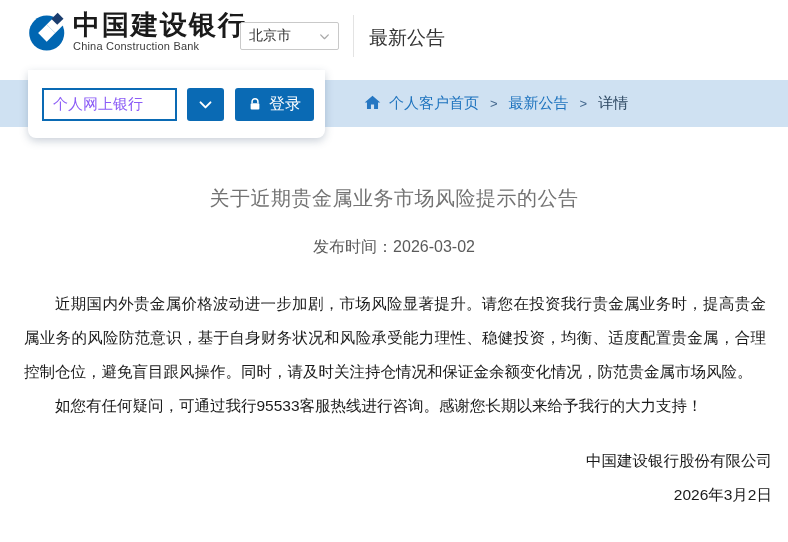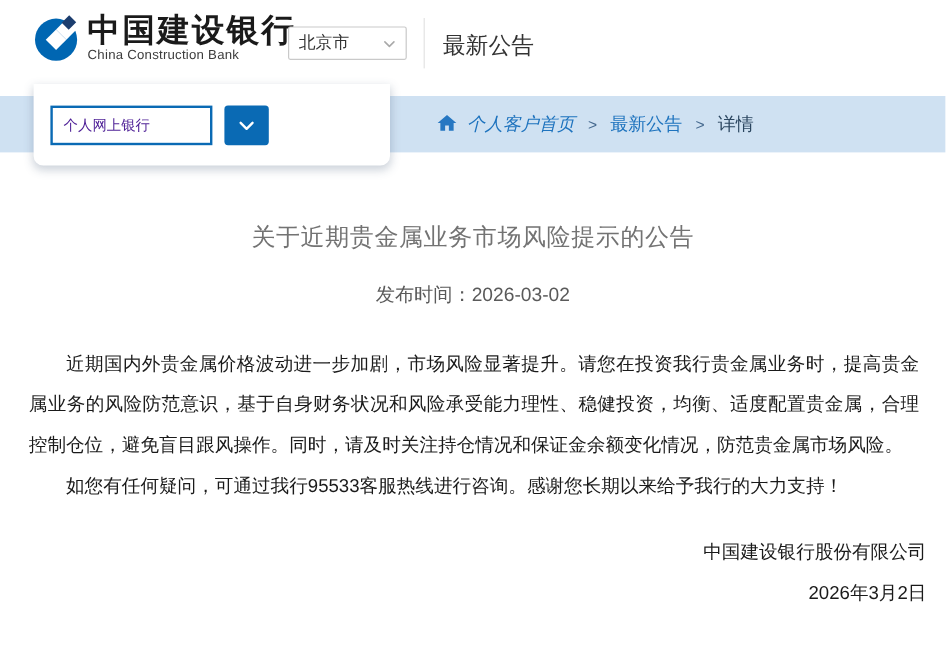--- a/index.html
+++ b/index.html
@@ -17,33 +17,33 @@
                    border:1px solid #c9c9c9; border-radius:2px; background:#fff;
                    display:flex; align-items:center; justify-content:space-between;
                    padding:0 7px 0 8px; cursor:pointer; }
   .region-select .val { font-size:14px; color:#333; }
   .header-divider { position:absolute; left:353px; top:15px; width:1px; height:42px; background:#e3e3e3; }
   .header-page-title { position:absolute; left:369px; top:25px; font-size:19px; color:#333; }
 
   
   .top-bar { position:relative; height:47px; background:#cfe1f2; display:flex; align-items:center; }
   .breadcrumb { display:flex; align-items:center; margin-left:363px; font-size:15px; gap:11px; }
-  .crumb-home { display:flex; gap:7px; color:#1e73be; text-decoration:none; cursor:pointer;font-style:italic; }
+  .crumb-home { display:flex; gap:7px; color:#1e73be; text-decoration:none; cursor:pointer; }
   .crumb-link { color:#1e73be; text-decoration:none; cursor:pointer; }
   .crumb-sep { color:#44688e; font-size:13px; }
   .crumb-current { color:#2b4660; }
 
   
   .login-card { position:absolute; left:28px; top:70px; width:297px; height:68px; z-index:5;
                 background:#fff; border-radius:0 0 8px 8px;
                 box-shadow:0 3px 8px rgba(70,90,120,.28);
                 display:flex; align-items:center; padding-left:14px; }
   .channel-select { width:135px; height:33px; border:2px solid #0a6ab4; background:#fff;
                     display:flex; align-items:center; padding-left:9px; cursor:pointer; }
-  .channel-select .val { font-size:12px; color:#4c1d95; }
+  .channel-select .val { font-size:15px; color:#8b5cf6; }
   .chevron-btn { width:37px; height:33px; margin-left:10px; background:#0a6ab4; border:none;
                  border-radius:3px; display:flex; align-items:center; justify-content:center; cursor:pointer; }
   .login-btn { height:33px; margin-left:11px; background:#0a6ab4; border:none; border-radius:3px;
                color:#fff; font-size:16px; display:flex; align-items:center; gap:7px;
                padding:0 13px; cursor:pointer; }
 
   
   .article-title { margin-top:57px; text-align:center; font-size:20px; font-weight:400;
                    color:#737373; line-height:28px; letter-spacing:.5px; }
   .publish-time { margin-top:24px; text-align:center; font-size:16px; color:#5a5a5a; line-height:22px; }
@@ -98,20 +98,27 @@
 
 <div class="login-card">
   <div class="channel-select">
     <span class="val">个人网上银行</span>
   </div>
   <button class="chevron-btn">
     <svg width="17" height="17" viewBox="0 0 24 24">
       <polyline points="5,9 12,16 19,9" fill="none" stroke="#ffffff" stroke-width="2.8" stroke-linecap="round" stroke-linejoin="round"></polyline>
     </svg>
   </button>
+  <button class="login-btn">
+    <svg width="14" height="15" viewBox="0 0 24 24">
+      <path d="M7 10 V7 a5 5 0 0 1 10 0 v3" fill="none" stroke="#ffffff" stroke-width="2.6"></path>
+      <rect x="4.5" y="10" width="15" height="10.5" rx="1.8" fill="#ffffff"></rect>
+    </svg>
+    <span>登录</span>
+  </button>
 </div>
 
 <main>
   <h1 class="article-title">关于近期贵金属业务市场风险提示的公告</h1>
   <div class="publish-time">发布时间：2026-03-02</div>
 
   <div class="article-body">
     <p class="para-indent">近期国内外贵金属价格波动进一步加剧，市场风险显著提升。请您在投资我行贵金属业务时，提高贵金属业务的风险防范意识，基于自身财务状况和风险承受能力理性、稳健投资，均衡、适度配置贵金属，合理控制仓位，避免盲目跟风操作。同时，请及时关注持仓情况和保证金余额变化情况，防范贵金属市场风险。</p>
     <p class="para-indent">如您有任何疑问，可通过我行95533客服热线进行咨询。感谢您长期以来给予我行的大力支持！</p>
   </div>

